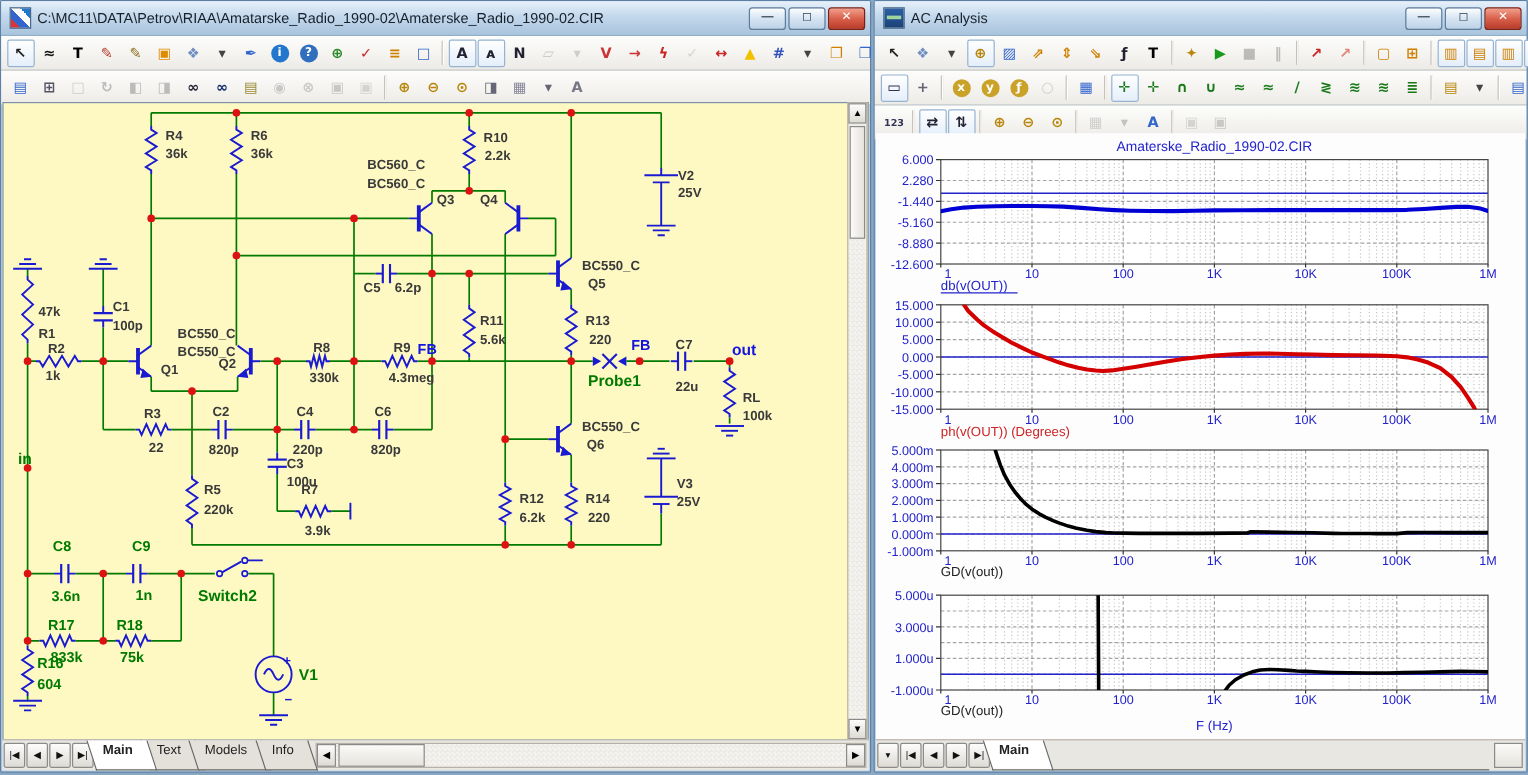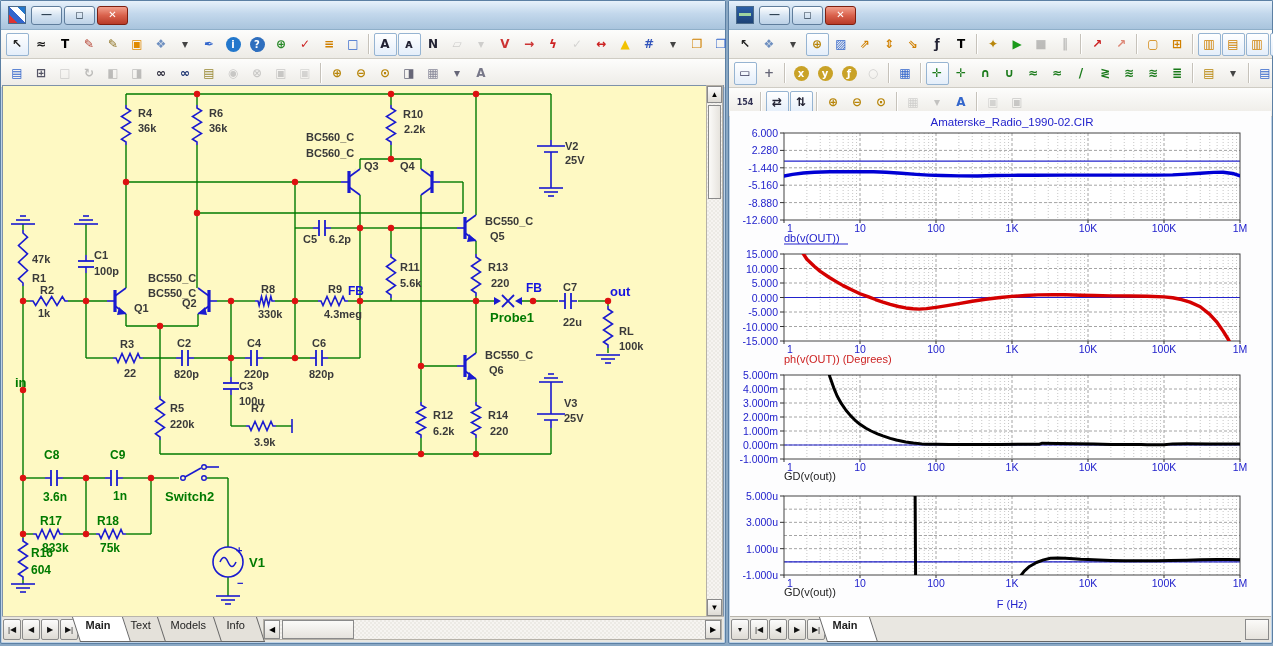--- a/index.html
+++ b/index.html
@@ -51,20 +51,21 @@
   .vscroll .sbtn{width:auto;height:15px;}
   .vthumb{height:92px;margin:2px 1px;background:linear-gradient(90deg,#fbfaf8,#e6e3dd);border:1px solid #8a8a8a;}
   text{font-family:"Liberation Sans","DejaVu Sans",sans-serif;}
 </style>
 </head>
 <body>
 
 <div class="win" id="win-left">
   <div class="titlebar">
     <span class="title-icon"></span>
+    <span class="title-text">C:\MC11\DATA\Petrov\RIAA\Amatarske_Radio_1990-02\Amaterske_Radio_1990-02.CIR</span>
     <span class="capbtns">
       <span class="capbtn">—</span>
       <span class="capbtn">◻</span>
       <span class="capbtn close">✕</span>
     </span>
   </div>
   <div class="toolbar" id="ltb1">
       <span class="tbi sel" style="color: rgb(34, 34, 34);">↖</span>
       <span class="tbi" style="color: rgb(17, 17, 17);">≈</span>
       <span class="tbi" style="color: rgb(0, 0, 0);">T</span>
@@ -554,20 +555,21 @@
       <div class="sthumb"></div>
       <div style="flex:1;"></div>
       <div class="sbtn">▶</div>
     </div>
   </div>
 </div>
 
 <div class="win" id="win-right">
   <div class="titlebar">
     <span class="title-icon graph"></span>
+    <span class="title-text">AC Analysis</span>
     <span class="capbtns">
       <span class="capbtn">—</span>
       <span class="capbtn">◻</span>
       <span class="capbtn close">✕</span>
     </span>
   </div>
   <div class="toolbar" id="rtb1">
       <span class="tbi" style="color: rgb(34, 34, 34);">↖</span>
       <span class="tbi" style="color: rgb(110, 143, 192);">❖</span>
       <span class="tbi" style="color: rgb(68, 68, 68);">▾</span>
@@ -623,21 +625,21 @@
       <span class="tbi" style="color: rgb(26, 122, 26);">≋</span>
       <span class="tbi" style="color: rgb(26, 122, 26);">≋</span>
       <span class="tbi" style="color: rgb(26, 122, 26);">≣</span>
       <span class="tsep"></span>
       <span class="tbi" style="color: rgb(184, 134, 11);">▤</span>
       <span class="tbi" style="color: rgb(68, 68, 68);">▾</span>
       <span class="tsep"></span>
       <span class="tbi" style="color: rgb(51, 102, 204);">▤</span>
     </div>
   <div class="toolbar" id="rtb3">
-      <span class="tbi" style="color: rgb(51, 51, 85); font-size: 8px;">154</span>
+      <span class="tbi" style="color: rgb(51, 51, 85); font-size: 8px;">123</span>
       <span class="tsep"></span>
       <span class="tbi sel" style="color: rgb(34, 34, 51);">⇄</span>
       <span class="tbi sel" style="color: rgb(34, 34, 51);">⇅</span>
       <span class="tsep"></span>
       <span class="tbi" style="color: rgb(184, 134, 11);">⊕</span>
       <span class="tbi" style="color: rgb(184, 134, 11);">⊖</span>
       <span class="tbi" style="color: rgb(184, 134, 11);">⊙</span>
       <span class="tsep"></span>
       <span class="tbi dis" style="color: rgb(136, 136, 153);">▦</span>
       <span class="tbi dis" style="color: rgb(102, 102, 119);">▾</span>

